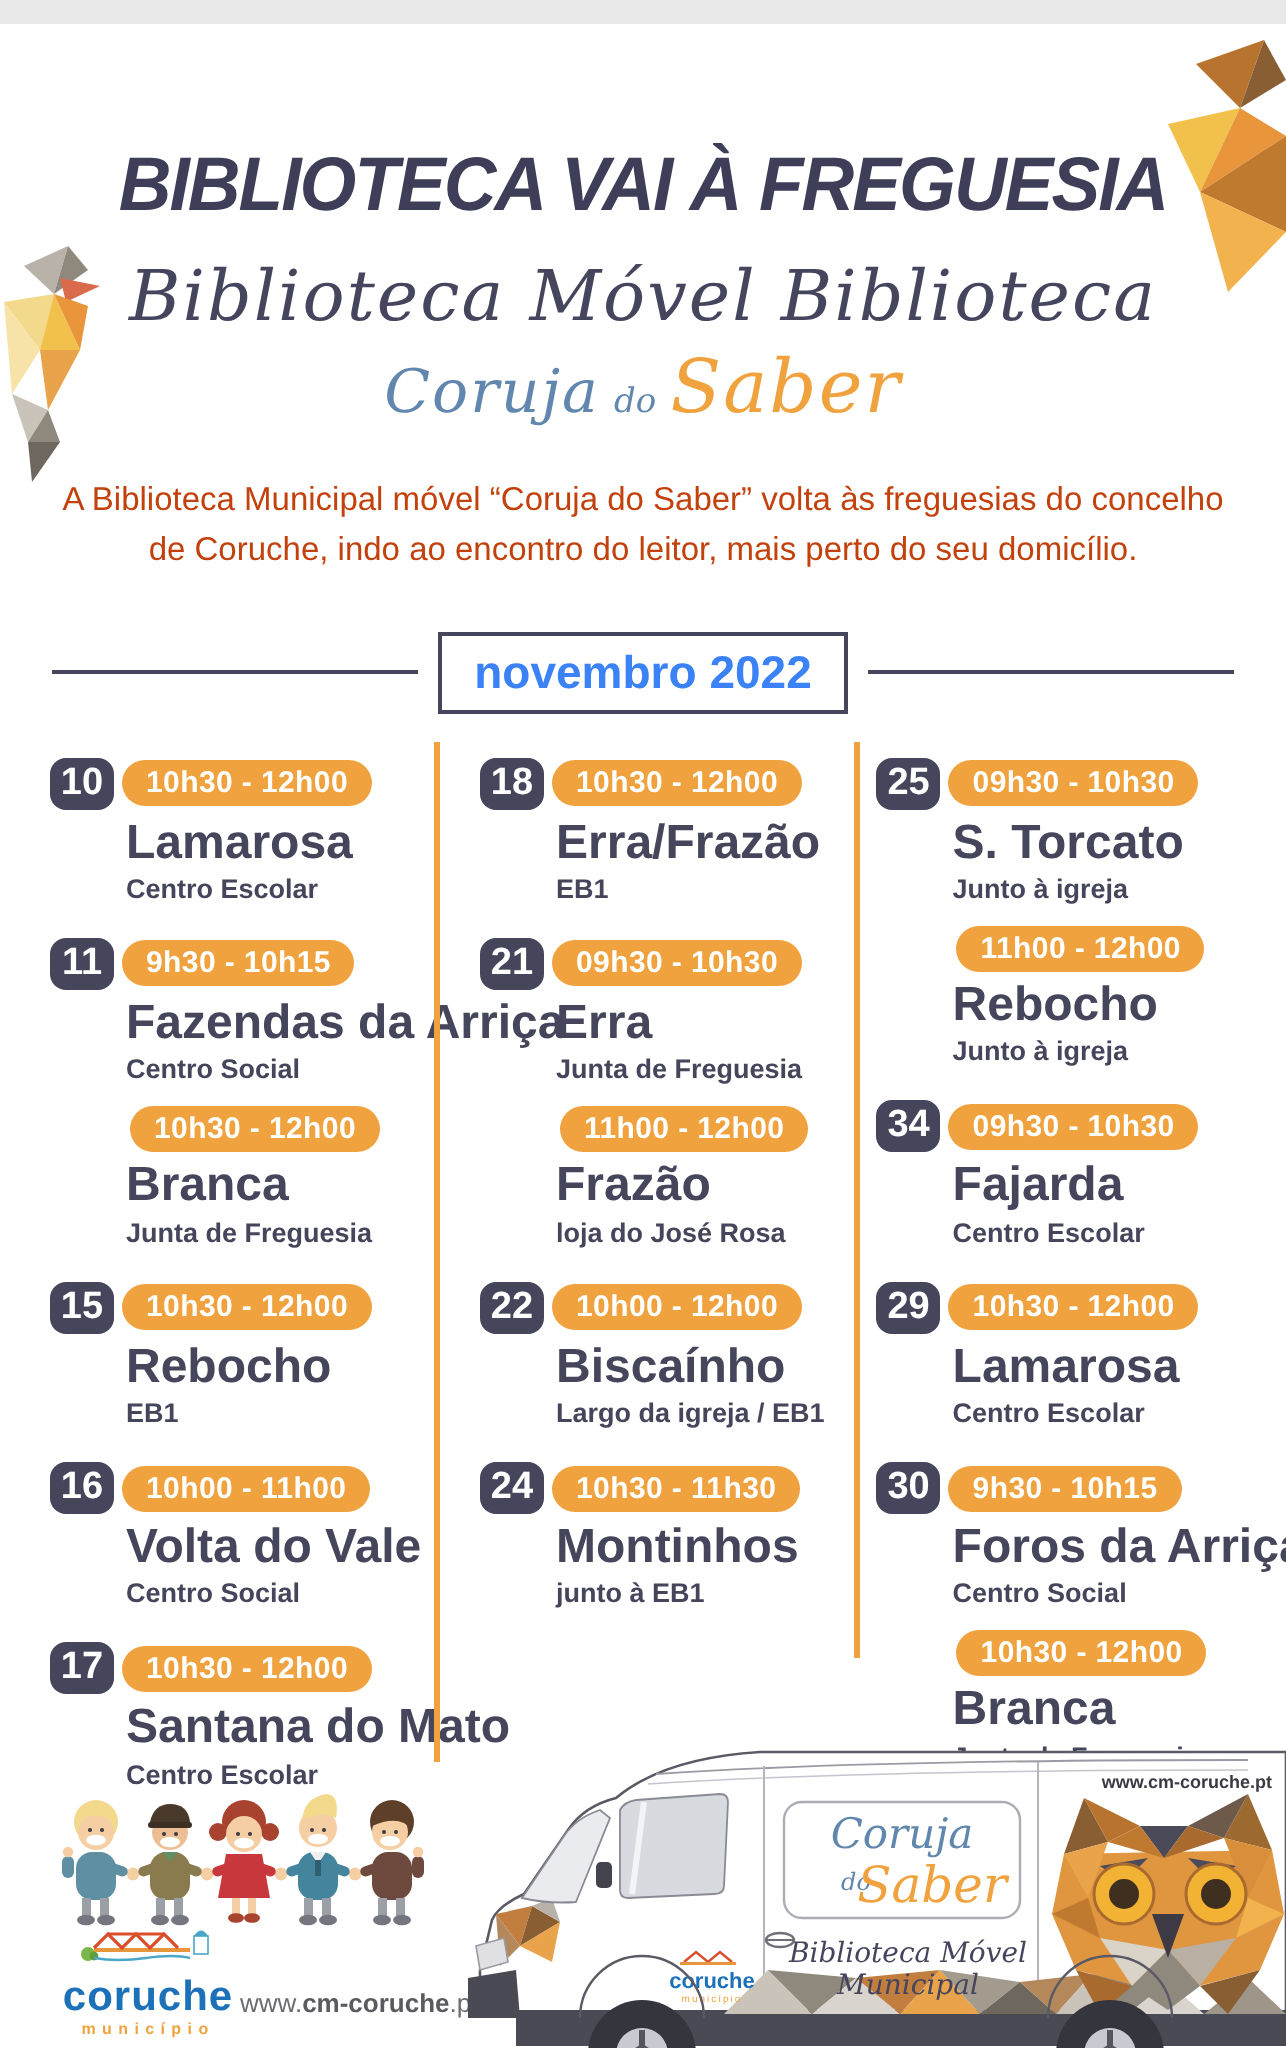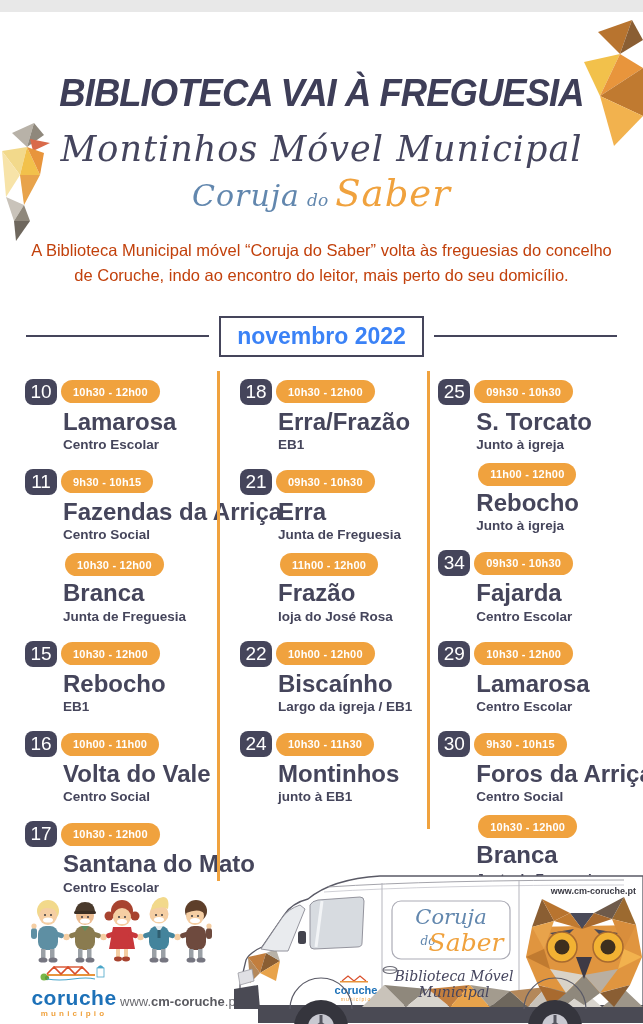--- a/index.html
+++ b/index.html
@@ -49,26 +49,26 @@
   .col2{width:210px;padding-left:22px;}
   .col3{flex:1;padding-left:26px;}
   .entry{margin-top:17px;}
   .entry:first-child{margin-top:0;}
   .entry.sub{margin-top:11px;}
   .entry-head{display:flex;align-items:center;}
   .entry.sub .entry-head{margin-left:36px;}
   .day-badge{
     display:inline-flex;justify-content:center;align-items:center;
     min-width:32px;height:26px;border-radius:8px;background:#45455B;
-    color:#fff;font-weight:400;font-size:19px;
+    color:#fff;font-weight:700;font-size:19px;
   }
   .time-pill{
     display:inline-flex;align-items:center;height:23px;margin-left:4px;
     border-radius:13px;background:#F0A23E;color:#fff;font-weight:700;
-    font-size:11px;padding:0 12px;letter-spacing:.2px;white-space:nowrap;
+    font-size:15px;padding:0 12px;letter-spacing:.2px;white-space:nowrap;
   }
   .entry-body{margin-left:38px;margin-top:4px;}
   .place{font-size:24px;font-weight:800;color:#45455B;line-height:1.1;white-space:nowrap;}
   .venue{font-size:13.5px;font-weight:700;color:#45455B;margin-top:2px;white-space:nowrap;}
   
   .kids{position:absolute;left:30px;top:873px;}
   .logo-block{position:absolute;left:28px;top:950px;width:92px;text-align:center;line-height:1;}
   .logo-name{font-size:21px;font-weight:800;color:#1D71B8;letter-spacing:.5px;text-transform:lowercase;}
   .logo-sub{font-size:8px;font-weight:700;color:#F0A23E;letter-spacing:3.2px;margin-top:2px;text-transform:lowercase;}
   .website{position:absolute;left:120px;top:982px;font-size:13px;color:#6B6B70;}
@@ -104,21 +104,21 @@
     <polygon points="28,12 62,0 50,34" fill="#B8742F"></polygon>
     <polygon points="14,42 50,34 30,76" fill="#F2C14B"></polygon>
     <polygon points="50,34 73,48 30,76" fill="#E8953C"></polygon>
     <polygon points="73,48 73,96 30,76" fill="#C07A30"></polygon>
     <polygon points="30,76 73,96 44,126" fill="#F2B24E"></polygon>
     <polygon points="62,0 73,20 50,34" fill="#8A5E33"></polygon>
   </svg>
 
   <header>
     <h1 class="page-title">BIBLIOTECA VAI À FREGUESIA</h1>
-    <div class="subtitle">Montinhos Móvel Municipal</div>
+    <div class="subtitle">Biblioteca Móvel Biblioteca</div>
     <div class="brand-line">
       <span class="brand-coruja">Coruja</span>
       <span class="brand-do">do</span>
       <span class="brand-saber">Saber</span>
     </div>
   </header>
 
   <p class="intro">A Biblioteca Municipal móvel “Coruja do Saber” volta às freguesias do concelho de Coruche, indo ao encontro do leitor, mais perto do seu domicílio.</p>
 
   <div class="month-row">

